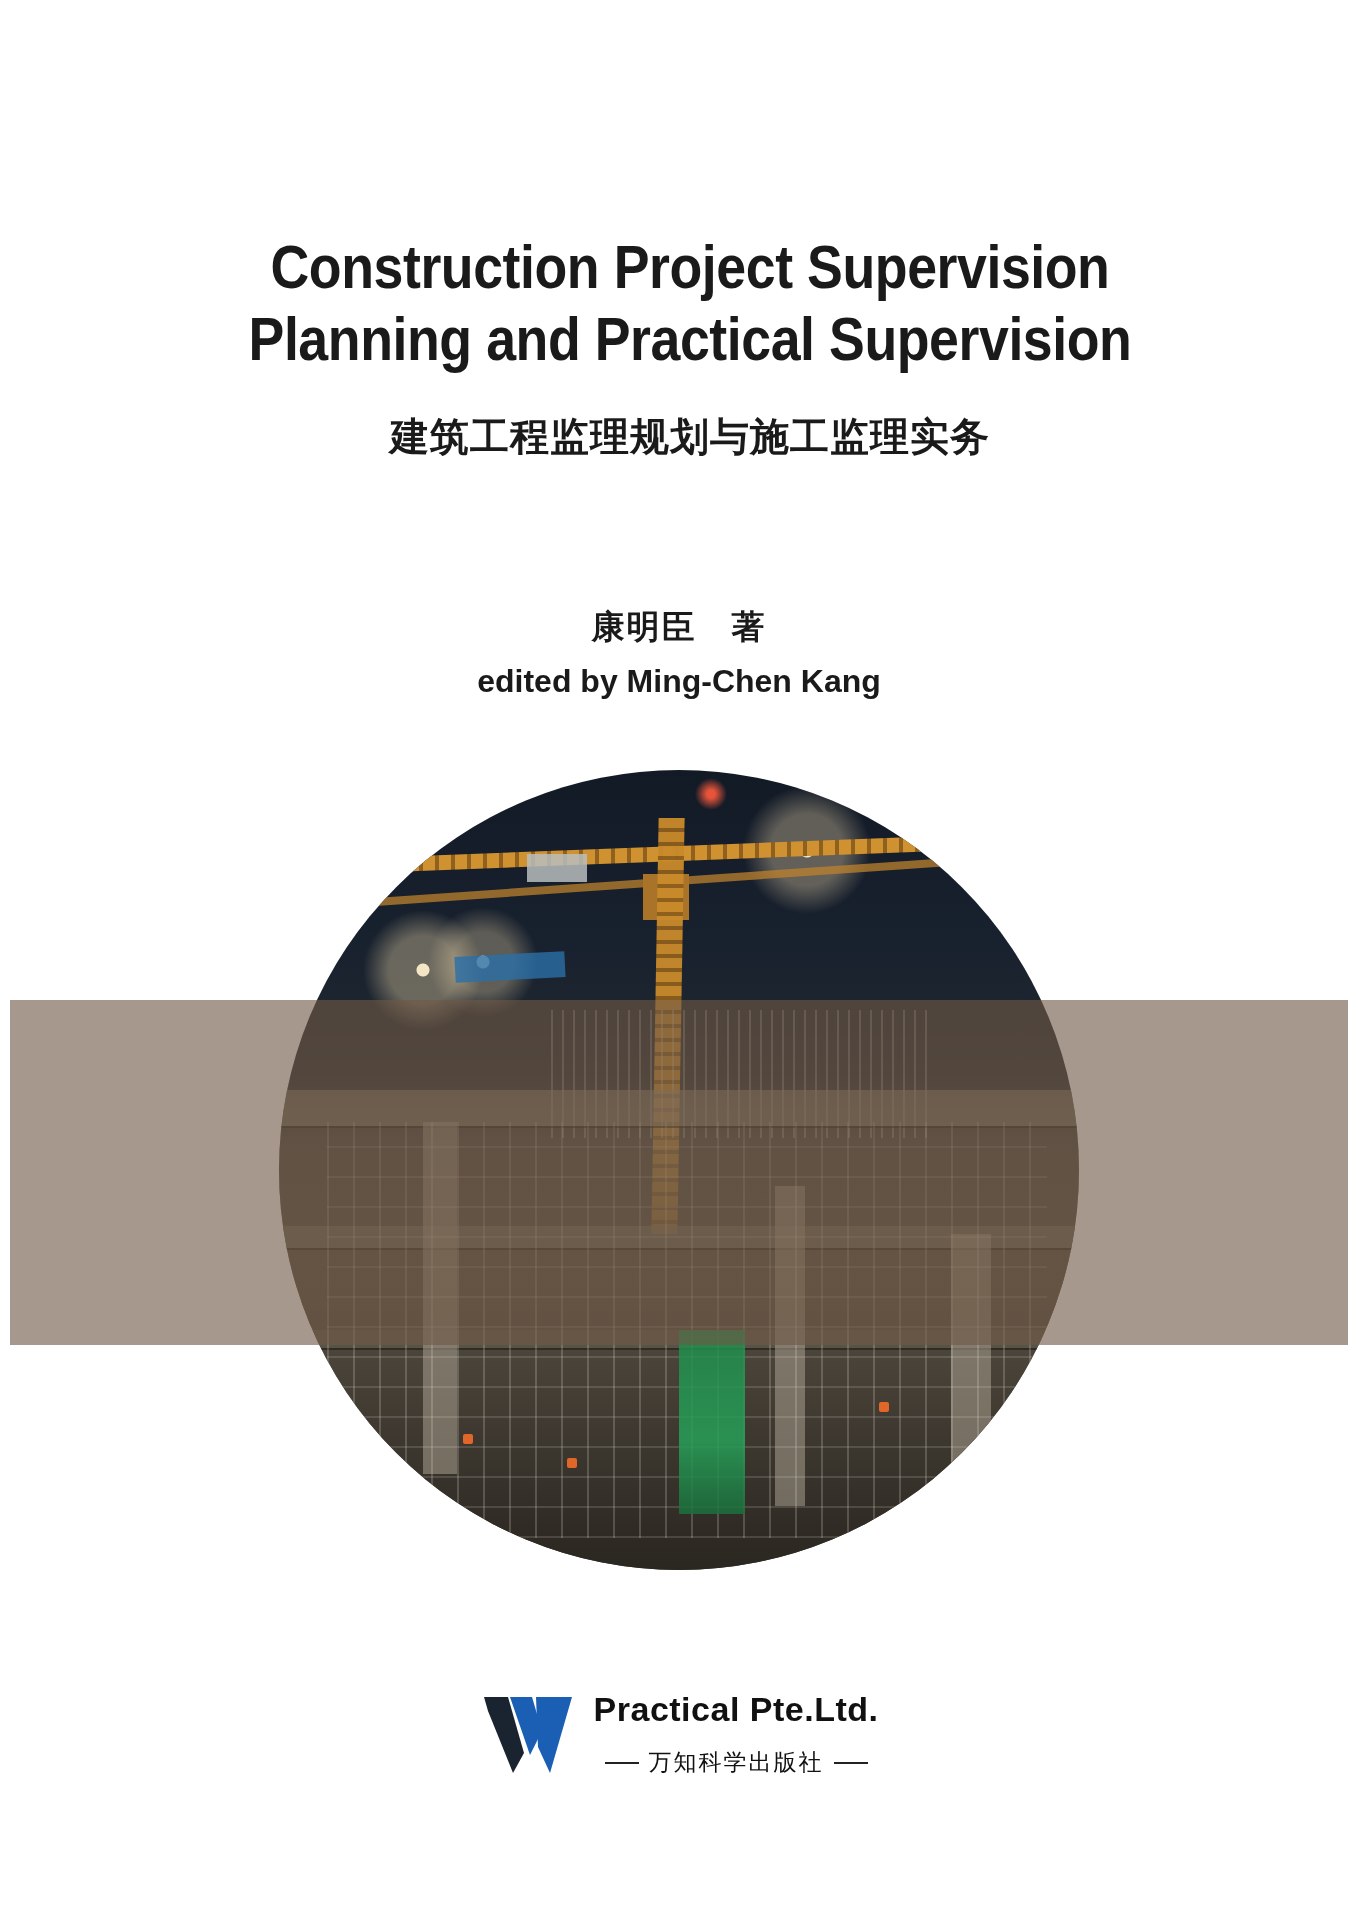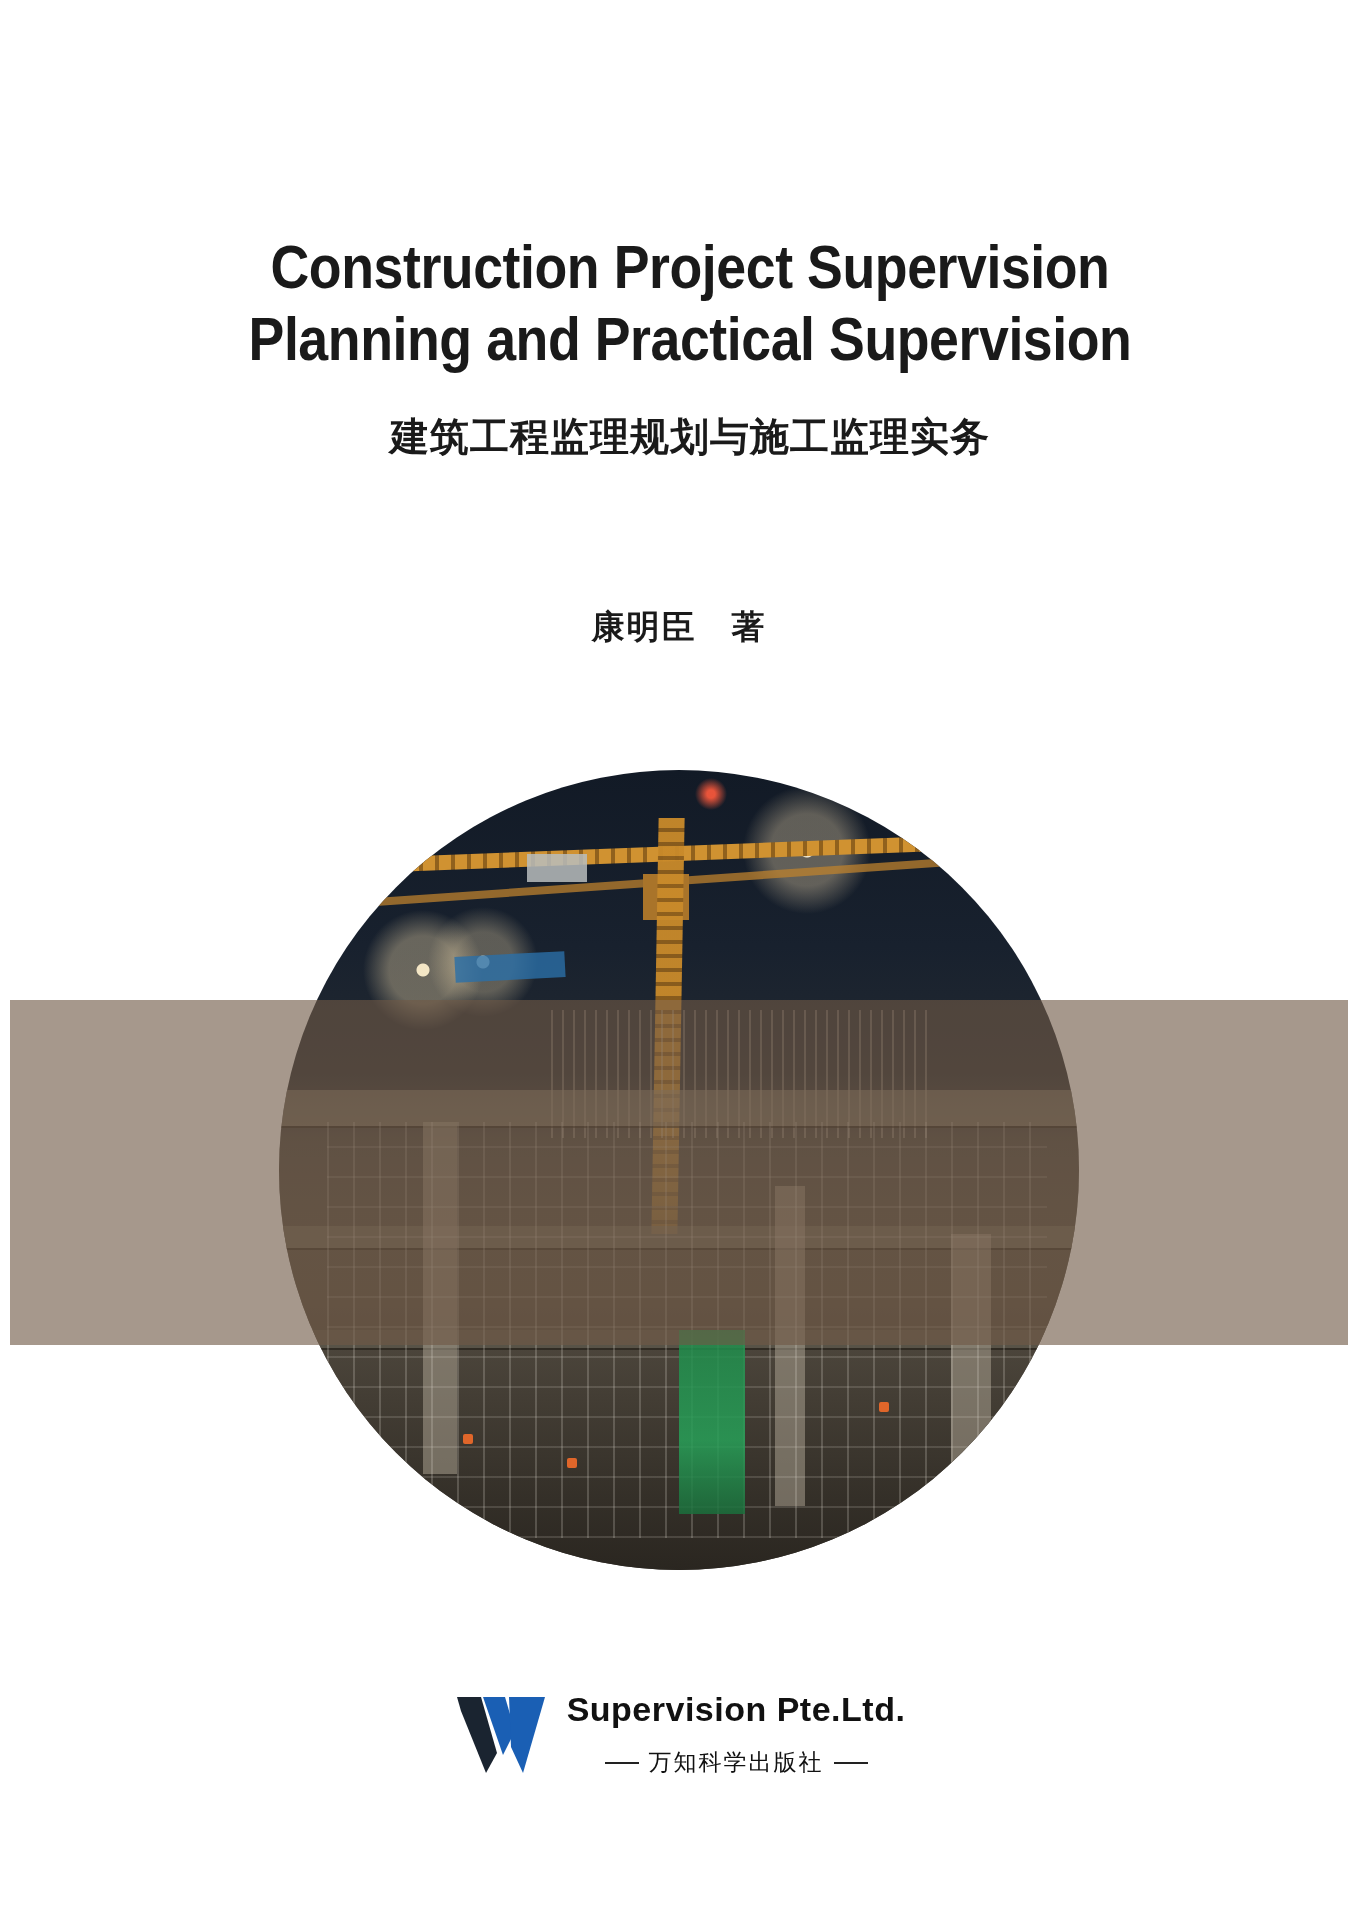--- a/index.html
+++ b/index.html
@@ -279,20 +279,21 @@
 <div class="cover">
 
   <div class="title-block">
     <div class="title-line">Construction Project Supervision</div>
     <div class="title-line">Planning and Practical Supervision</div>
     <div class="subtitle-cn">建筑工程监理规划与施工监理实务</div>
   </div>
 
   <div class="author-block">
     <div class="author-cn">康明臣　著</div>
+    <div class="author-en">edited by Ming-Chen Kang</div>
   </div>
 
   <div class="photo-wrap">
     <div class="photo">
       <div class="crane-jib"></div>
       <div class="crane-jib2"></div>
       <div class="crane-box"></div>
       <div class="crane-cab"></div>
       <div class="crane-mast"></div>
       <div class="blue-tarp"></div>
@@ -316,21 +317,21 @@
 
   <div class="publisher">
     <div class="logo">
       <svg width="96" height="86" viewBox="0 0 96 86" xmlns="http://www.w3.org/2000/svg">
         <polygon points="4,6 28,6 44,62 33,82 8,20" fill="#1a2430"></polygon>
         <polygon points="30,6 52,6 62,40 50,64" fill="#1a5fb4"></polygon>
         <polygon points="56,6 92,6 70,82 58,56" fill="#1a5fb4"></polygon>
       </svg>
     </div>
     <div class="pub-text">
-      <div class="pub-name">Supervision Pte.Ltd.</div>
+      <div class="pub-name">Practical Pte.Ltd.</div>
       <div class="pub-cn-row">
         <span class="rule"></span>
         <span class="pub-cn">万知科学出版社</span>
         <span class="rule"></span>
       </div>
     </div>
   </div>
 
 </div>
 

